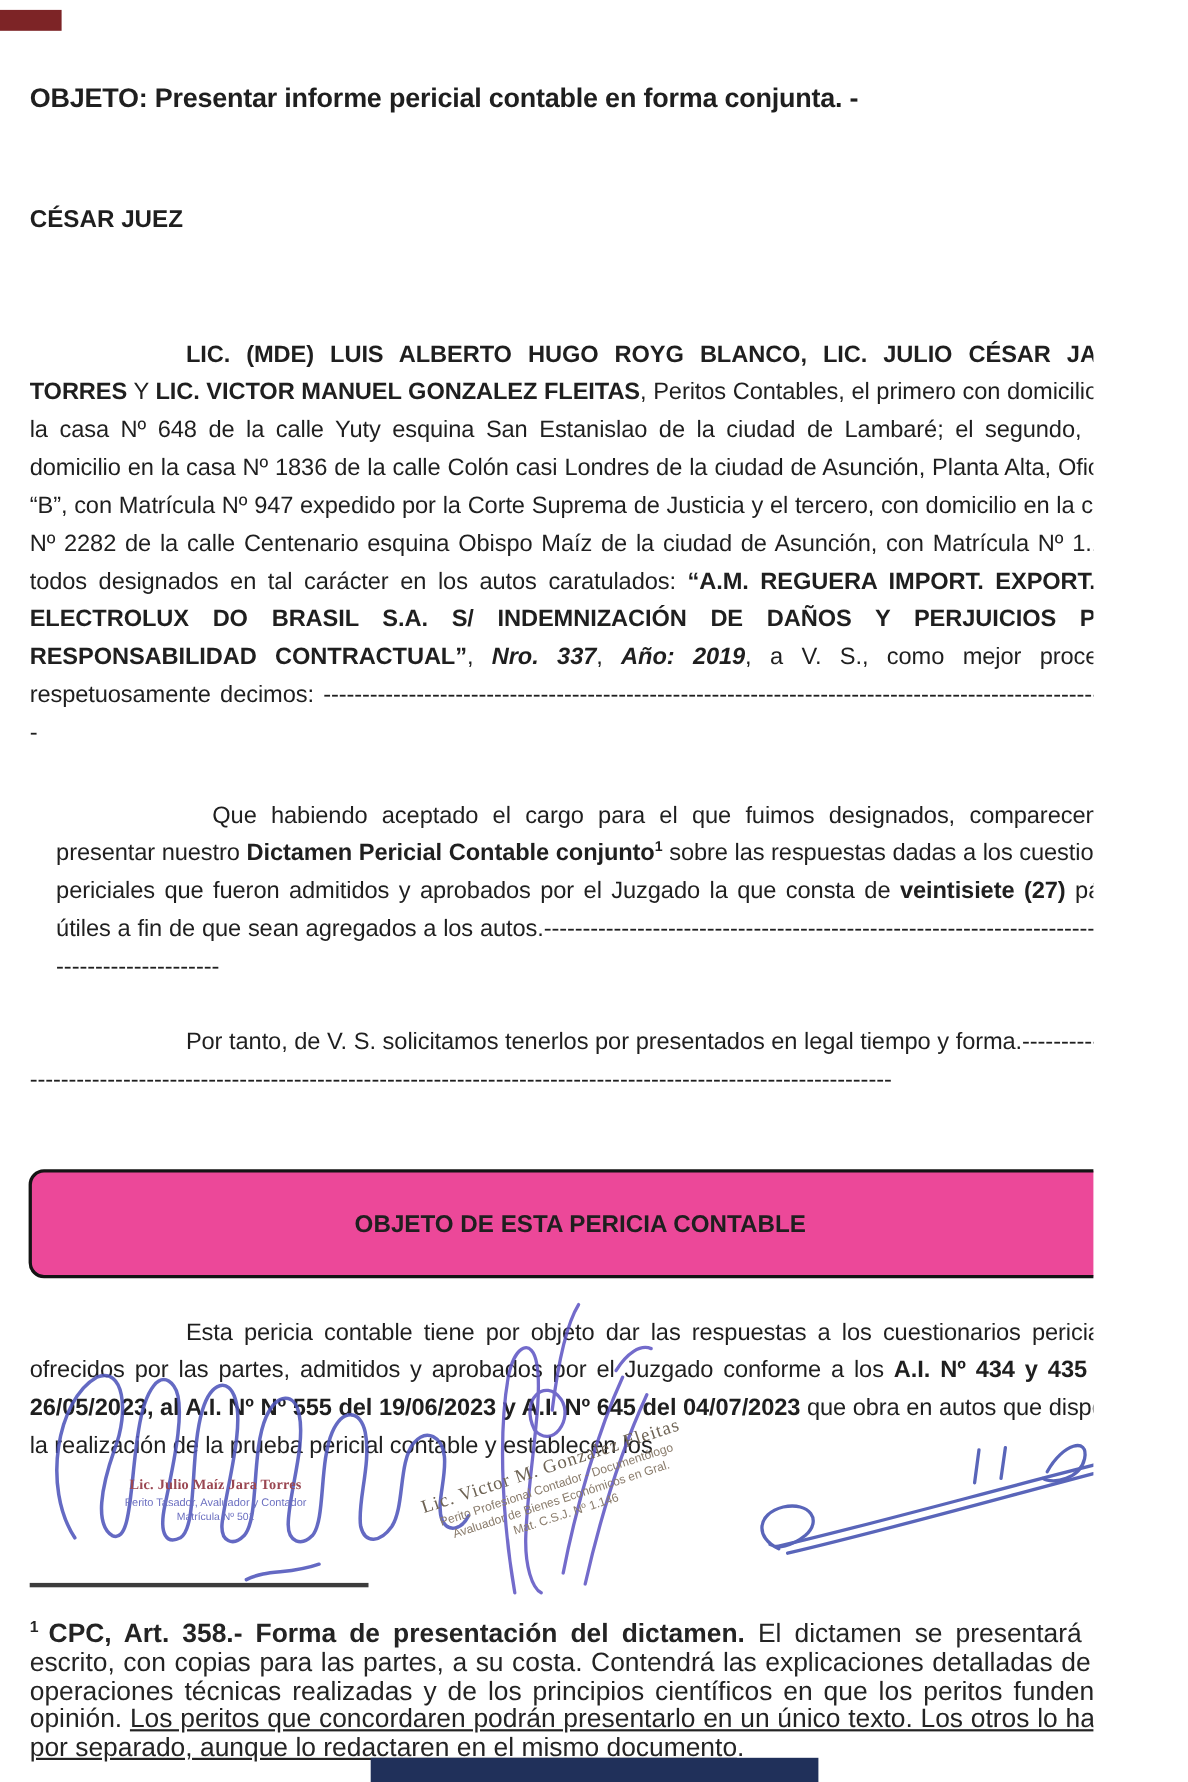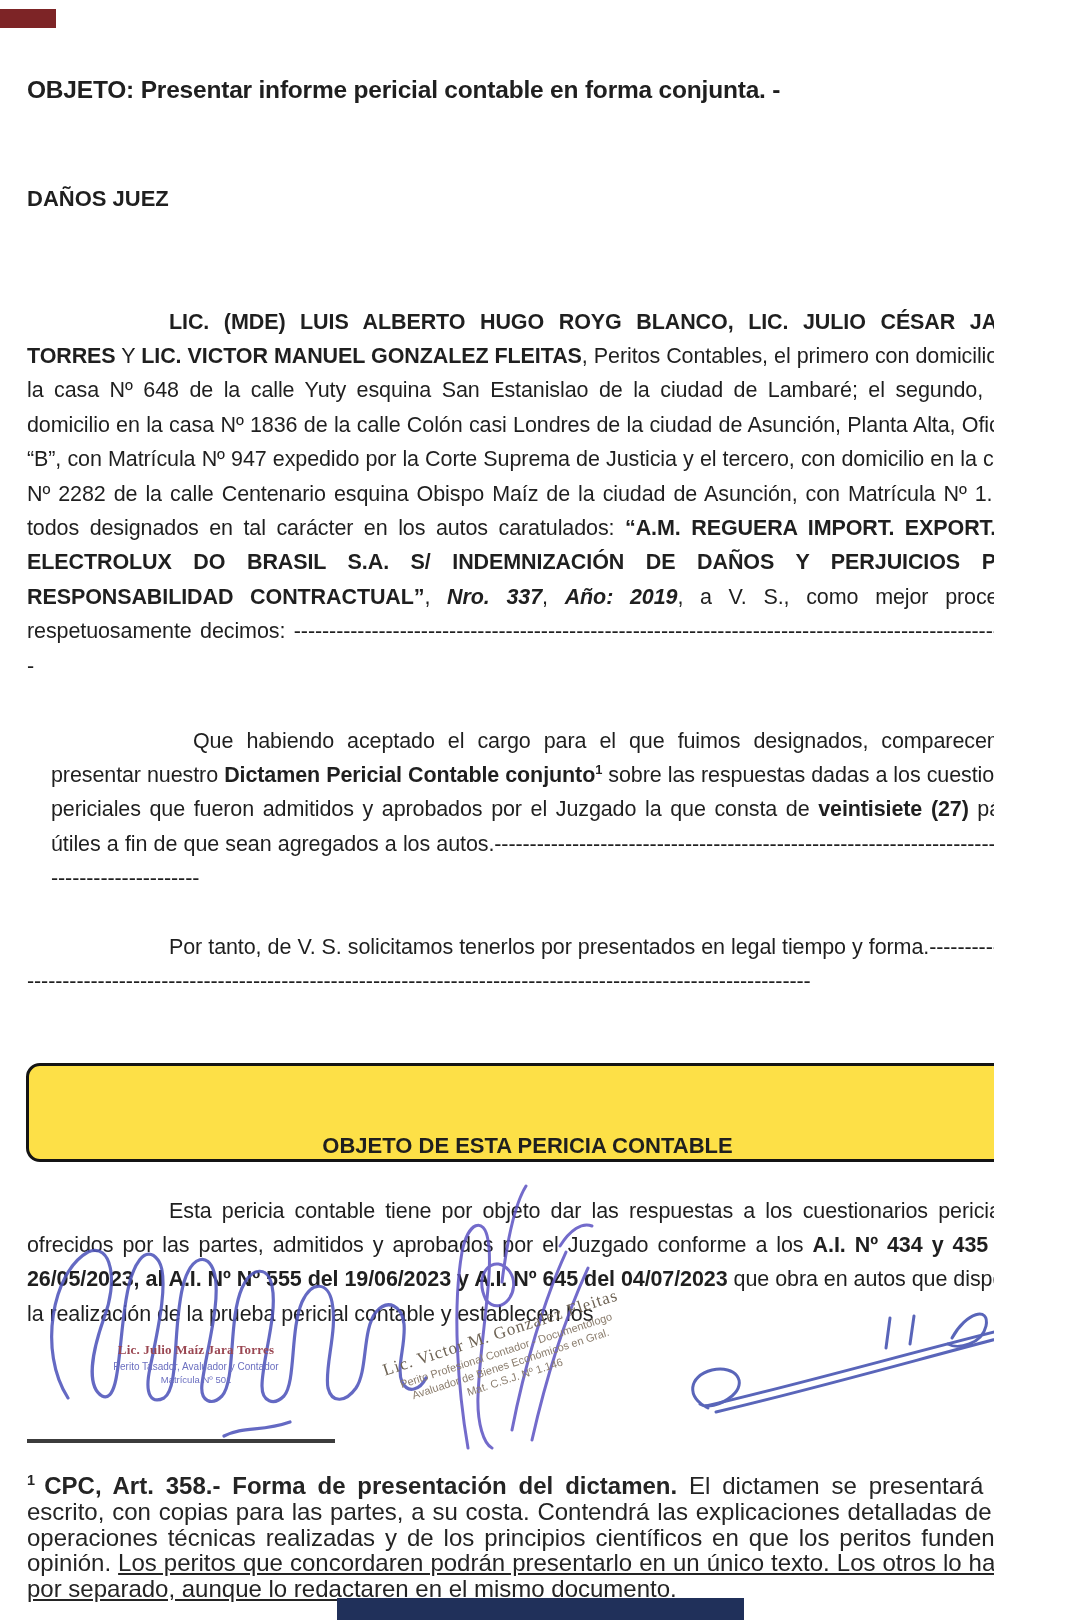--- a/index.html
+++ b/index.html
@@ -10,22 +10,22 @@
   .salutation{position:absolute;left:27px;top:186px;font-size:22px;font-weight:bold;}
 
   .para{position:absolute;left:27px;width:1001px;font-size:21.5px;line-height:34.4px;
         text-align:justify;text-indent:142px;letter-spacing:-0.1px;}
   #p1{top:283px;} #p2{top:702px;margin-left:24px;} #p3{top:908px;} #p4{top:1172px;}
 
   .sb{font-weight:bold;} .si{font-style:italic;} .su{text-decoration:underline;}
   .sp{font-size:.6em;vertical-align:super;line-height:0;}
 
   .objeto-box{position:absolute;left:26px;top:1063px;width:997px;height:93px;
-        border:3px solid #141414;border-radius:14px;background:#fde047;
-        display:flex;align-items:flex-end;justify-content:center;}
+        border:3px solid #141414;border-radius:14px;background:#ec4899;
+        display:flex;align-items:center;justify-content:center;}
   .objeto-box .t{font-size:22px;font-weight:bold;}
 
   .sigs{position:absolute;left:0;top:0;pointer-events:none;}
 
   .stamp{position:absolute;text-align:center;}
   #stamp-left{left:80px;top:1342px;width:232px;}
   #stamp-left .l1{font-family:"Liberation Serif",serif;font-size:13px;font-weight:bold;color:#9a4752;letter-spacing:.2px;}
   #stamp-left .l2{font-size:10px;color:#6b6fc0;margin-top:3px;}
   #stamp-left .l3{font-size:9.5px;color:#6b6fc0;margin-top:2px;}
 
@@ -46,21 +46,21 @@
   .bar-navy{position:absolute;left:337px;top:1598px;width:407px;height:22px;background:#20305a;}
 </style>
 </head>
 <body>
 
 <div class="page">
 
   <div class="mark-red"></div>
 
   <div class="doc-title">OBJETO: Presentar informe pericial contable en forma conjunta. -</div>
-  <div class="salutation">DAÑOS JUEZ</div>
+  <div class="salutation">CÉSAR JUEZ</div>
 
   <p class="para" id="p1"><span class="sb">LIC. (MDE) LUIS ALBERTO HUGO ROYG BLANCO, LIC. JULIO CÉSAR JARA TORRES</span><span> Y </span><span class="sb">LIC. VICTOR MANUEL GONZALEZ FLEITAS</span><span>, Peritos Contables, el primero con domicilio en la casa Nº 648 de la calle Yuty esquina San Estanislao de la ciudad de Lambaré; el segundo, con domicilio en la casa Nº 1836 de la calle Colón casi Londres de la ciudad de Asunción, Planta Alta, Oficina “B”, con Matrícula Nº 947 expedido por la Corte Suprema de Justicia y el tercero, con domicilio en la casa Nº 2282 de la calle Centenario esquina Obispo Maíz de la ciudad de Asunción, con Matrícula Nº 1.146 todos designados en tal carácter en los autos caratulados: </span><span class="sb">“A.M. REGUERA IMPORT. EXPORT. C/ ELECTROLUX DO BRASIL S.A. S/ INDEMNIZACIÓN DE DAÑOS Y PERJUICIOS POR RESPONSABILIDAD CONTRACTUAL”</span><span>, </span><span class="sb si">Nro. 337</span><span>, </span><span class="sb si">Año: 2019</span><span>, a V. S., como mejor proceda, respetuosamente decimos: </span><span>---------------------------------------------------------------------------------------------------------</span></p>
   <p class="para" id="p2"><span>Que habiendo aceptado el cargo para el que fuimos designados, comparecemos a presentar nuestro </span><span class="sb">Dictamen Pericial Contable conjunto</span><span class="sb sp">1</span><span> sobre las respuestas dadas a los cuestionarios periciales que fueron admitidos y aprobados por el Juzgado la que consta de </span><span class="sb">veintisiete (27)</span><span> páginas útiles a fin de que sean agregados a los autos.</span><span>----------------------------------------------------------------------------------------------------</span></p>
   <p class="para" id="p3"><span>Por tanto, de V. S. solicitamos tenerlos por presentados en legal tiempo y forma.</span><span>-----------------------------------------------------------------------------------------------------------------------------</span></p>
 
   <div class="objeto-box">
     <span class="t">OBJETO DE ESTA PERICIA CONTABLE</span>
   </div>
 
   <p class="para" id="p4"><span>Esta pericia contable tiene por objeto dar las respuestas a los cuestionarios periciales ofrecidos por las partes, admitidos y aprobados por el Juzgado conforme a los </span><span class="sb">A.I. Nº 434 y 435 del 26/05/2023, al A.I. Nº Nº 555 del 19/06/2023 y A.I. Nº 645 del 04/07/2023</span><span> que obra en autos que dispone  la realización de la prueba pericial contable y establecen los</span></p>

